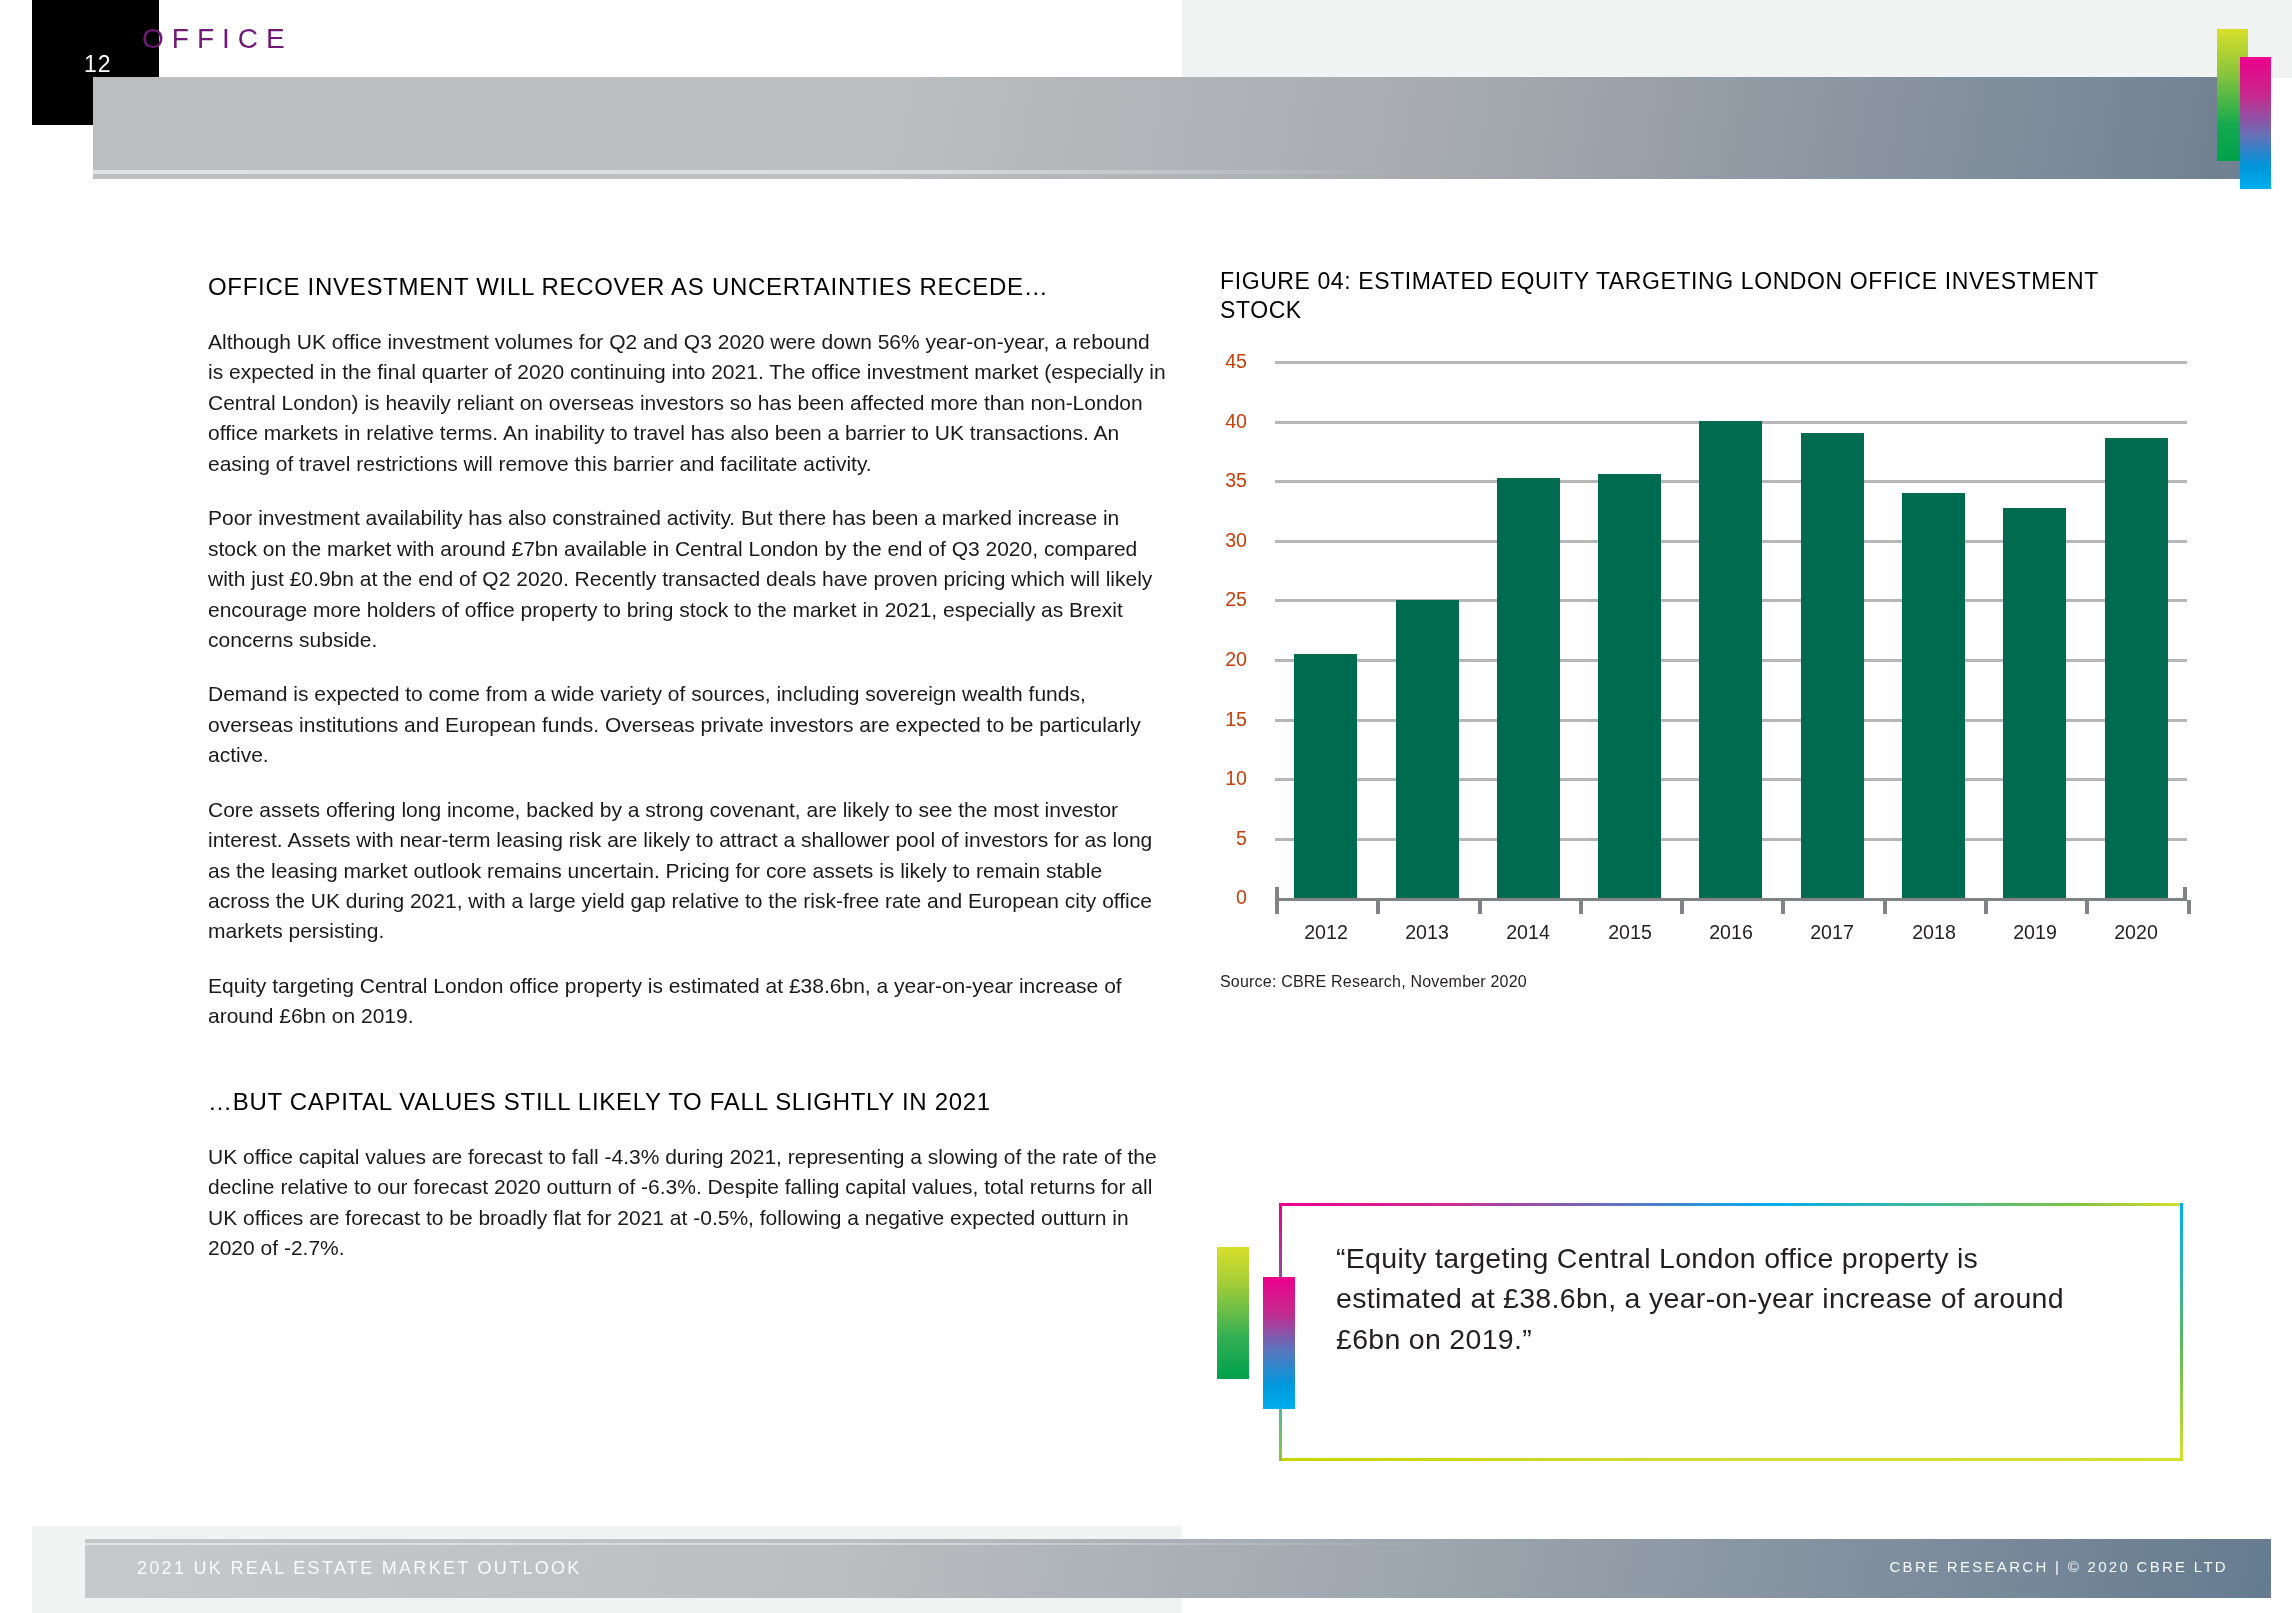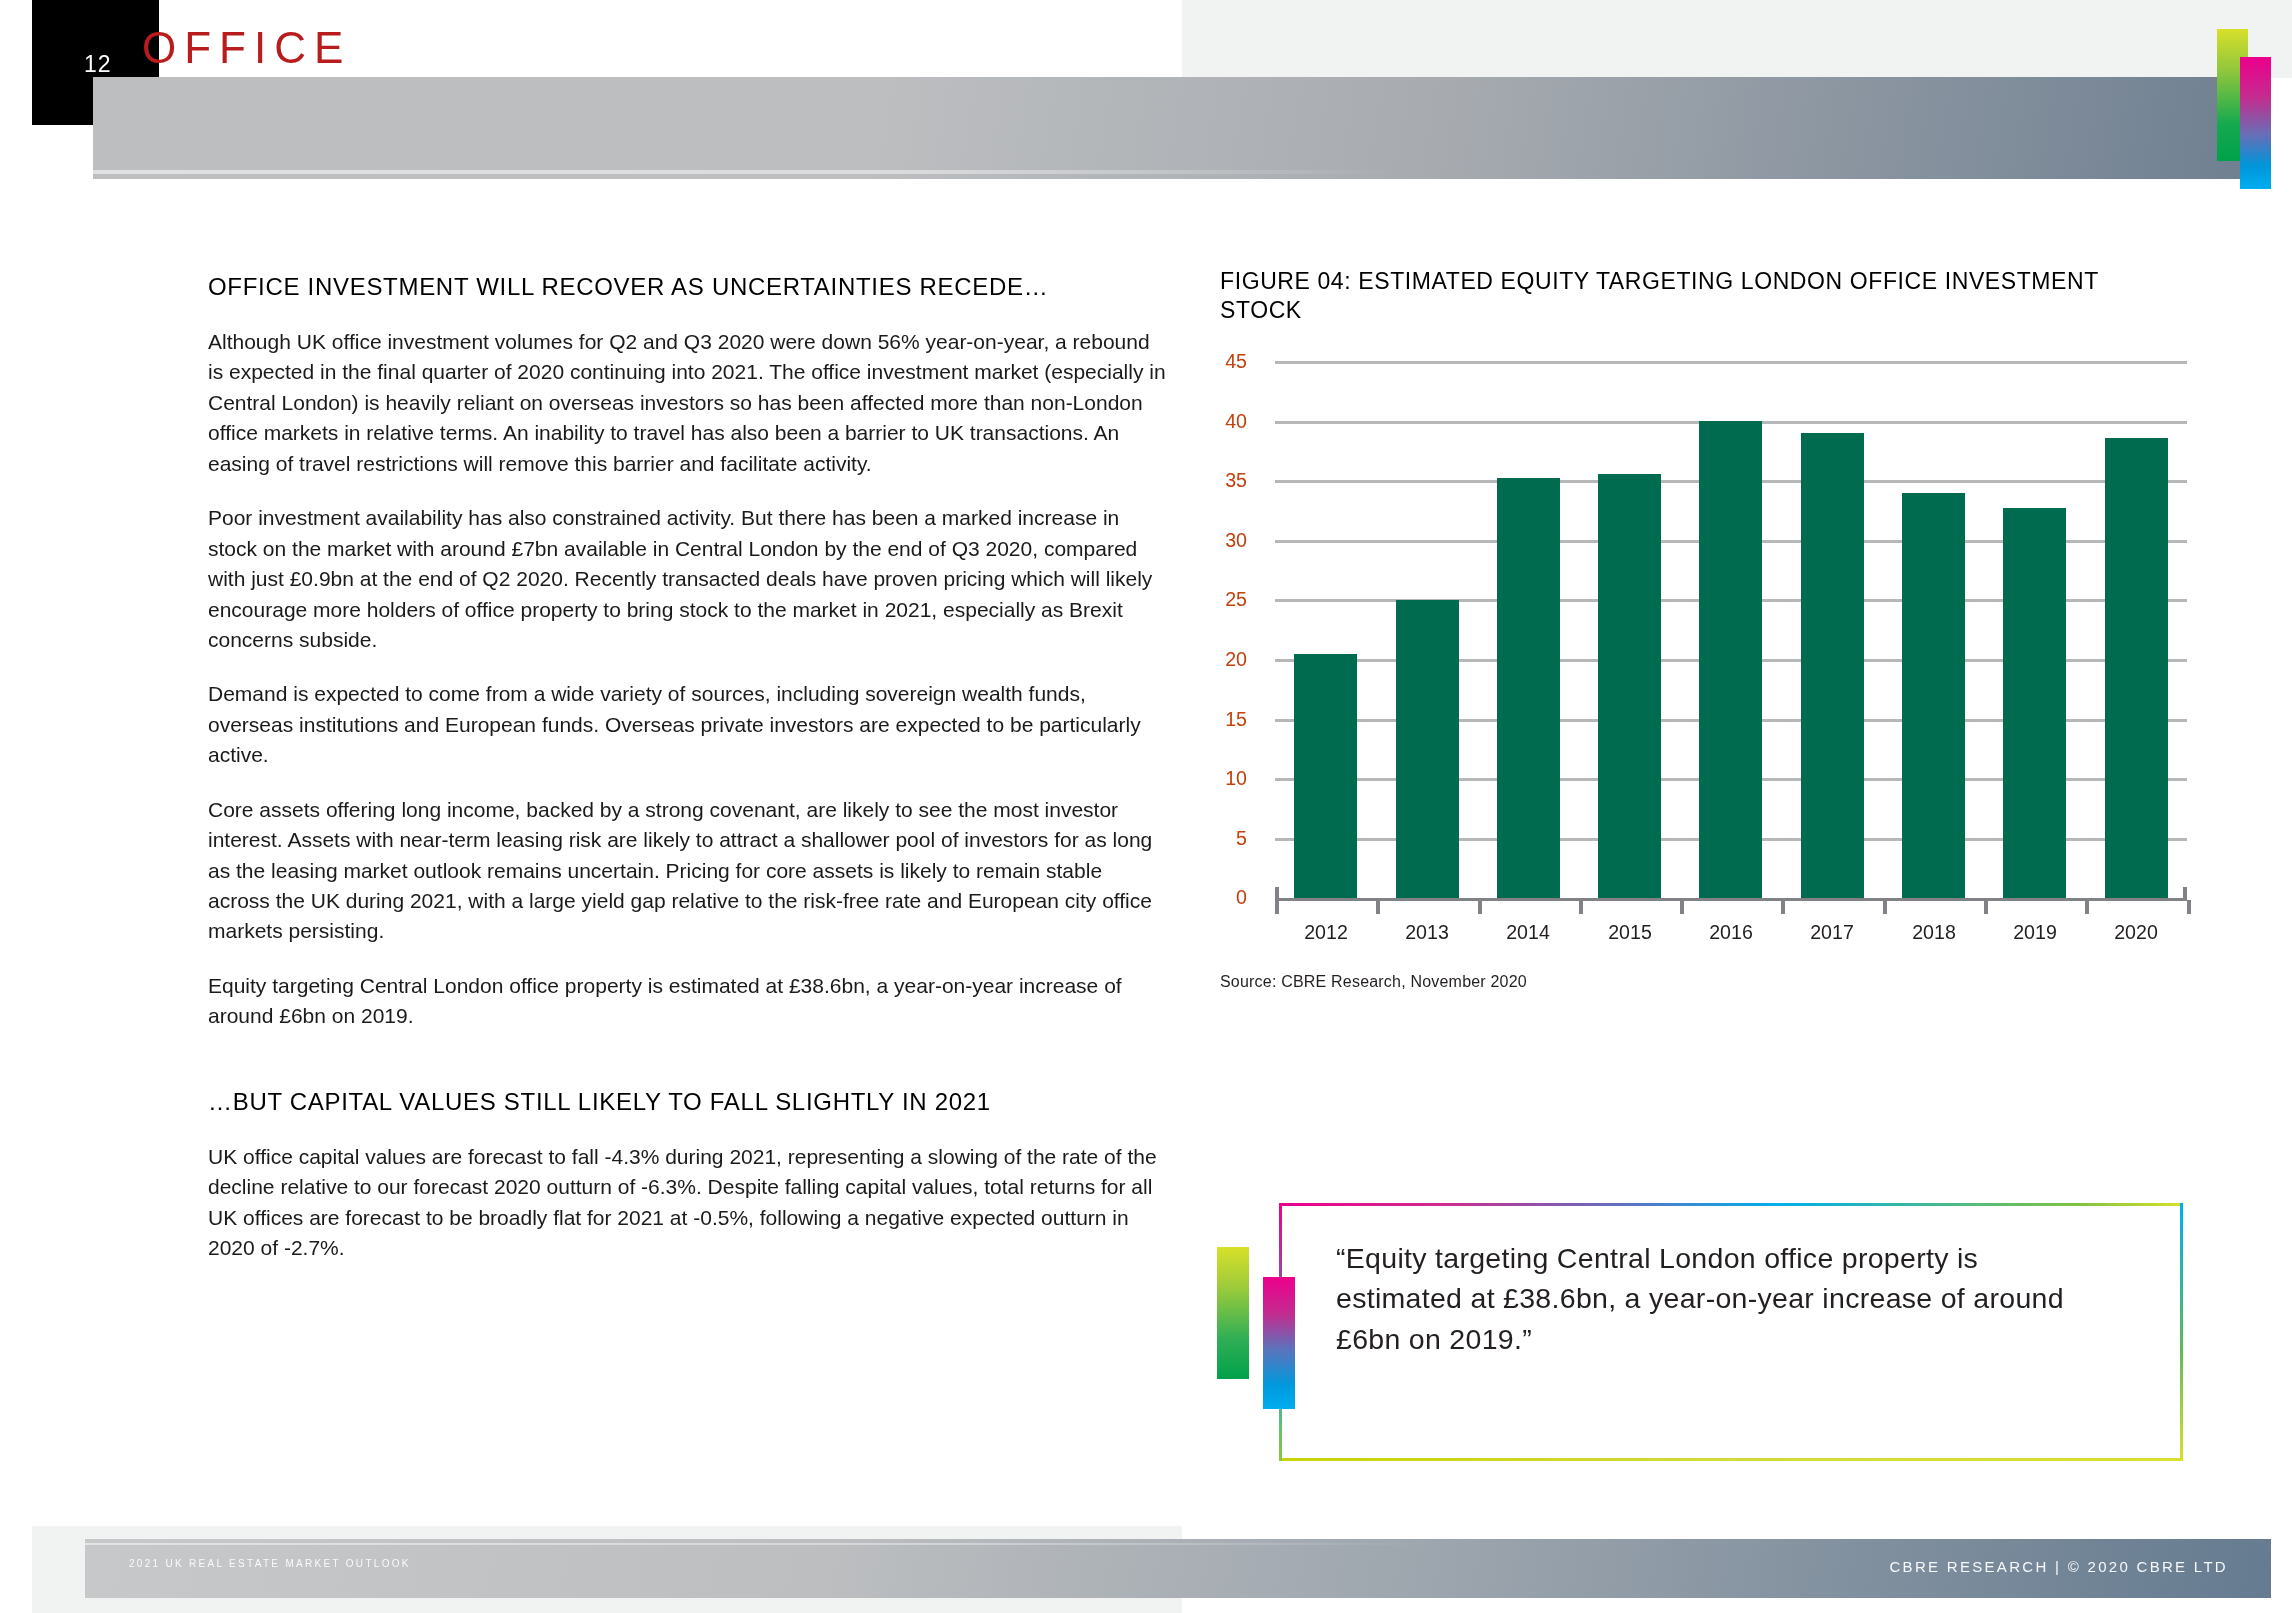--- a/index.html
+++ b/index.html
@@ -50,22 +50,22 @@
   .header-bar {
     position: absolute; left: 61px; top: 77px; width: 2172px; height: 102px;
     background: linear-gradient(100deg, #bcbec0 0%, #bcbec0 36%, #a7abb0 62%, #6e7f91 100%);
   }
   .header-bar-sheen {
     position: absolute; left: 0; bottom: 5.3px; width: 100%; height: 3.6px;
     background: linear-gradient(90deg, rgba(255,255,255,0.55) 0%, rgba(255,255,255,0.45) 38%, rgba(255,255,255,0.0) 60%);
   }
   .header-title {
     position: absolute; left: 110px; top: 23px;
-    color: #b91c1c;
-    font-size: 44px;
+    color: #701a75;
+    font-size: 28px;
     font-weight: 300;
     letter-spacing: 8px;
   }
 
   
   .chip {
     position: absolute;
   }
   .chip-green {
     left: 2185px; top: 28.5px; width: 31px; height: 132px;
@@ -231,23 +231,23 @@
   
   .footer-bar {
     position: absolute; left: 53px; top: 1539px; width: 2186px; height: 59px;
     background: linear-gradient(100deg, #c6c8ca 0%, #bcbec0 34%, #9aa3ac 64%, #657b90 100%);
   }
   .footer-sheen {
     position: absolute; left: 0; top: 3.6px; width: 100%; height: 2.7px;
     background: linear-gradient(90deg, rgba(255,255,255,0.5) 0%, rgba(255,255,255,0.38) 40%, rgba(255,255,255,0) 62%);
   }
   .footer-left {
-    position: absolute; left: 44px; top: 18.7px;
+    position: absolute; left: 52px; top: 18.7px;
     color: #ffffff;
-    font-size: 10px;
+    font-size: 18px;
     letter-spacing: 2.3px;
     font-weight: 300;
     opacity: 0.92;
   }
   .footer-right {
     position: absolute; right: 43px; top: 18.7px;
     color: #ffffff;
     font-size: 15px;
     letter-spacing: 2.3px;
     font-weight: 300;

